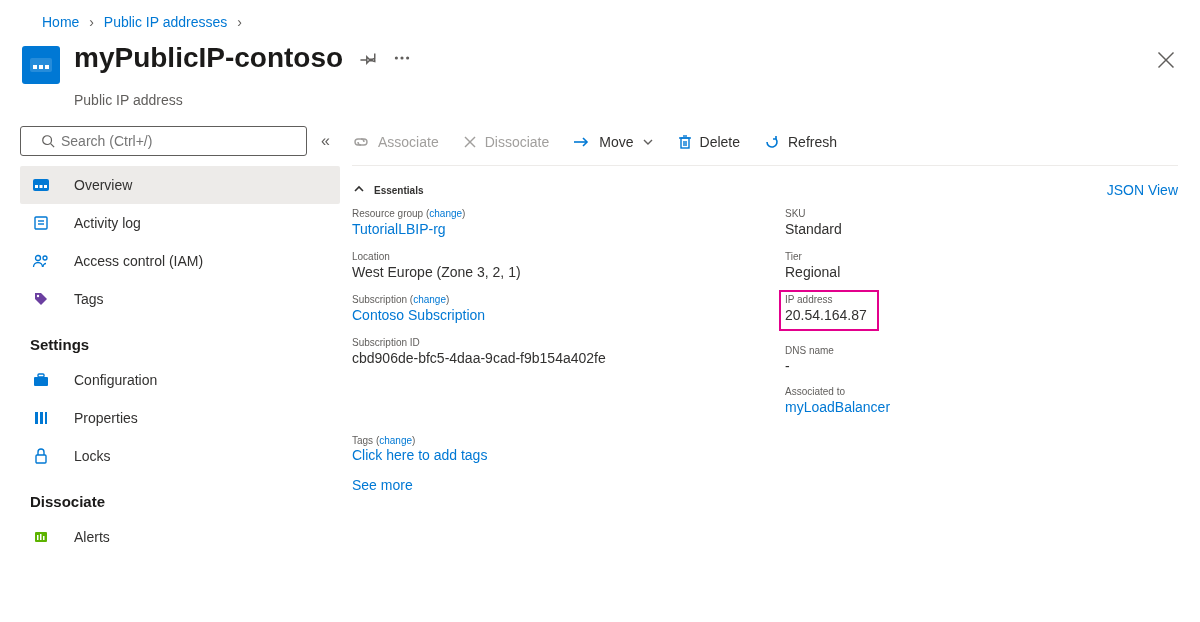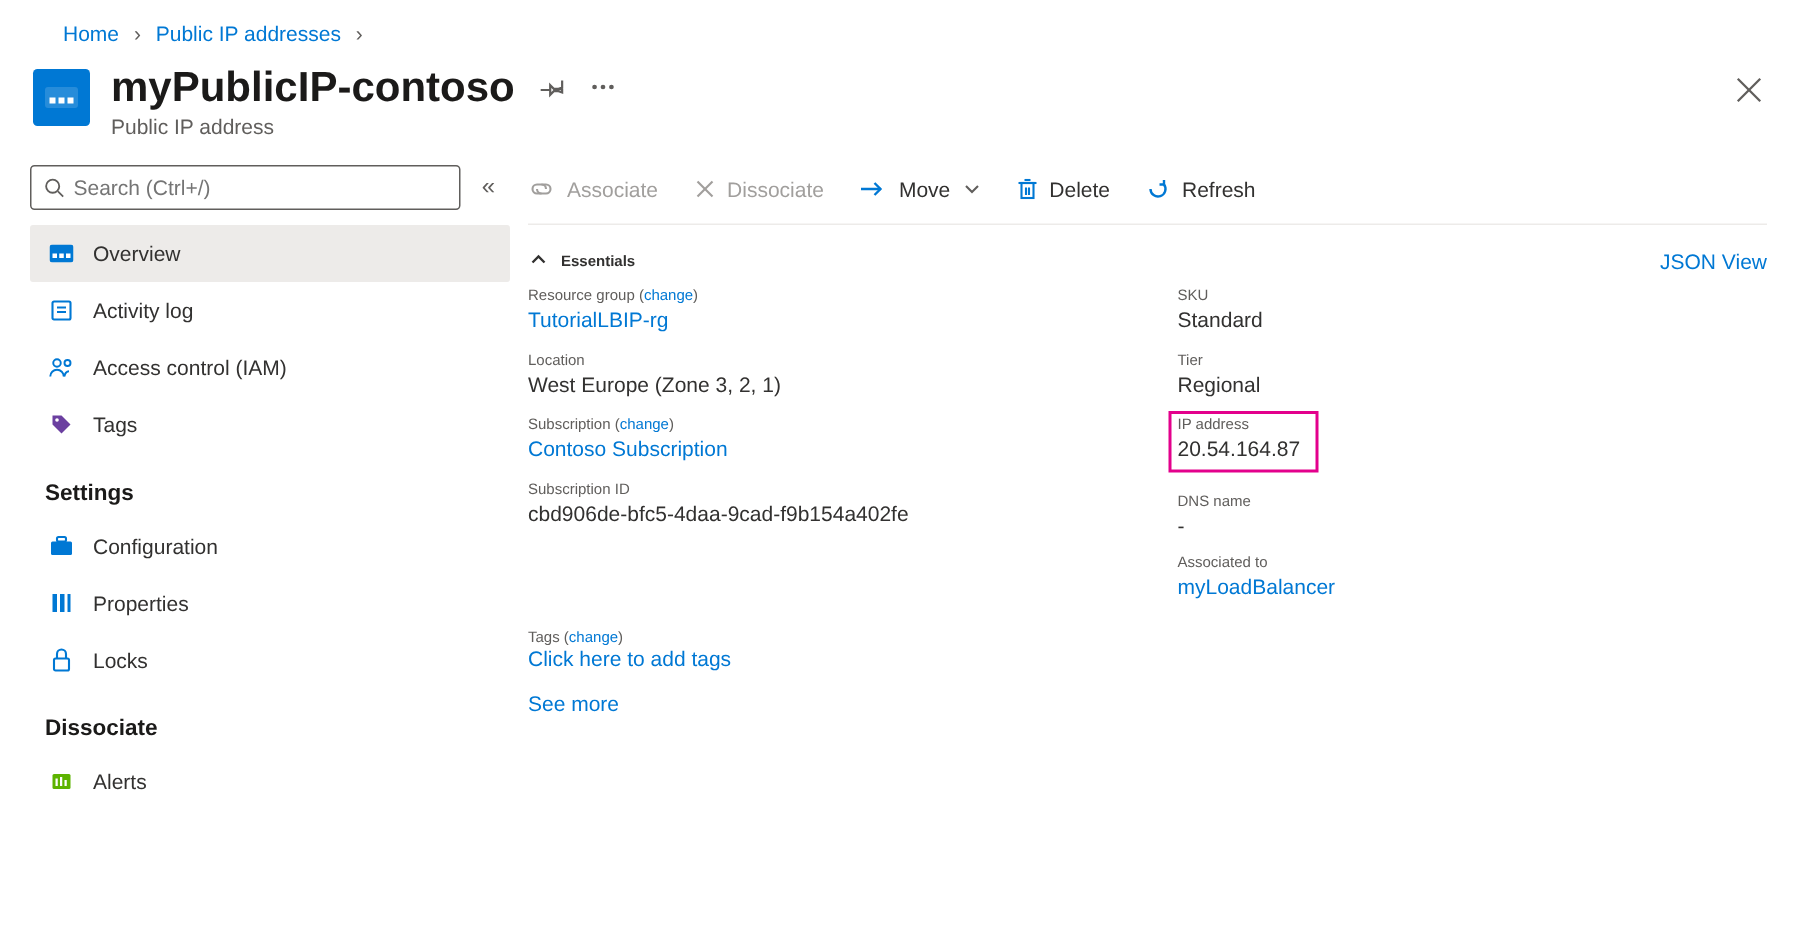--- a/index.html
+++ b/index.html
@@ -10,39 +10,39 @@
   .breadcrumb { padding: 14px 22px 6px; font-size: 14px; color: #605e5c; margin-left: 20px; }
   .breadcrumb .chev { margin: 0 6px; color: #605e5c; }
 
   
   .header { display: flex; align-items: flex-start; padding: 6px 22px 18px; position: relative; }
   .resource-icon { width: 38px; height: 38px; background: #0078d4; border-radius: 3px; margin-right: 14px; margin-top: 4px; display:flex; align-items:center; justify-content:center;}
   .resource-icon svg { fill: #fff; }
   .title-block { display: flex; flex-direction: column; }
   .title-row { display: flex; align-items: center; gap: 16px; }
   .title { font-size: 28px; font-weight: 600; color: #1b1a19; }
-  .subtitle { font-size: 14px; color: #605e5c; margin-top: 2px; }
+  .subtitle { font-size: 14px; color: #605e5c; margin-top: 18px; }
   .pin-icon, .more-icon { color: #605e5c; cursor:pointer; display:flex; align-items:center; }
   .close-x { position: absolute; right: 24px; top: 14px; cursor: pointer; color: #605e5c; }
   .close-x svg { width: 20px; height: 20px; }
 
   
   .body { display: flex; }
   .sidebar { width: 340px; padding: 0 0 0 20px; }
   .main { flex: 1; padding: 0 22px 0 12px; }
 
   
   .search-row { display: flex; align-items: center; gap: 14px; margin-bottom: 10px; padding-right: 10px;}
-  .search-box { flex: 1; display: flex; align-items: center; border: 1px solid #605e5c; border-radius: 3px; height: 30px; padding: 0 8px; }
+  .search-box { flex: 1; display: flex; align-items: center; border: 1px solid #605e5c; border-radius: 3px; height: 30px; padding: 0 20px; }
   .search-box input { border: none; outline: none; font-size: 14px; flex: 1; font-family: inherit; color:#605e5c; }
   .search-ico { color: #605e5c; margin-right: 6px; display:flex; }
   .collapse-ico { color: #605e5c; cursor: pointer; font-size: 16px; }
 
   
-  .nav-item { display: flex; align-items: center; gap: 12px; height: 38px; padding: 0 12px; cursor: pointer; border-radius: 2px; text-align: center; }
+  .nav-item { display: flex; align-items: center; gap: 24px; height: 38px; padding: 0 12px; cursor: pointer; border-radius: 2px; text-align: center; }
   .nav-item.selected { background: #edebe9; }
   .nav-item .ico { width: 18px; height: 18px; display: flex; align-items:center; justify-content:center; }
   .nav-section { font-weight: 600; padding: 18px 10px 8px; font-size: 15px; color:#1b1a19; }
 
   
   .toolbar { display: flex; align-items: center; gap: 24px; height: 40px; border-bottom: 1px solid #edebe9; padding-bottom: 8px; margin-bottom: 8px; }
   .tb-btn { display: flex; align-items: center; gap: 8px; cursor: pointer; color: #323130; }
   .tb-btn.disabled { color: #a19f9d; cursor: default; }
   .tb-btn .ico { display:flex; }
 

